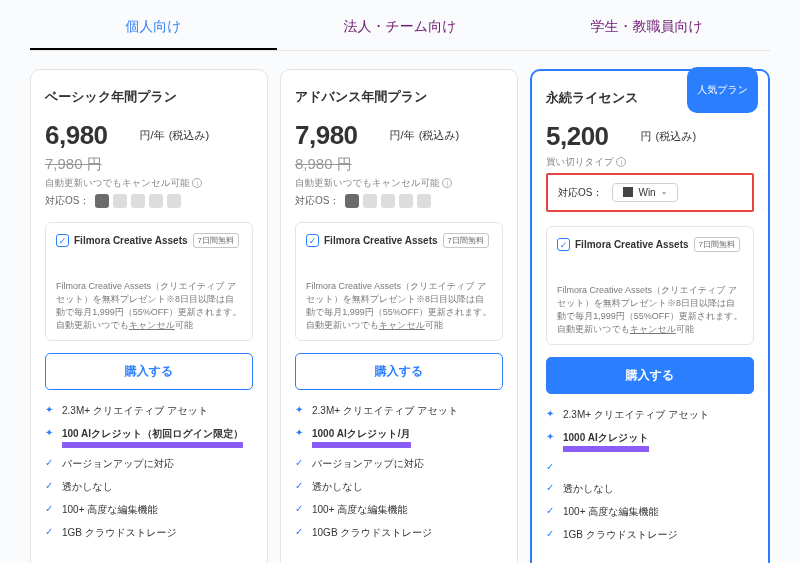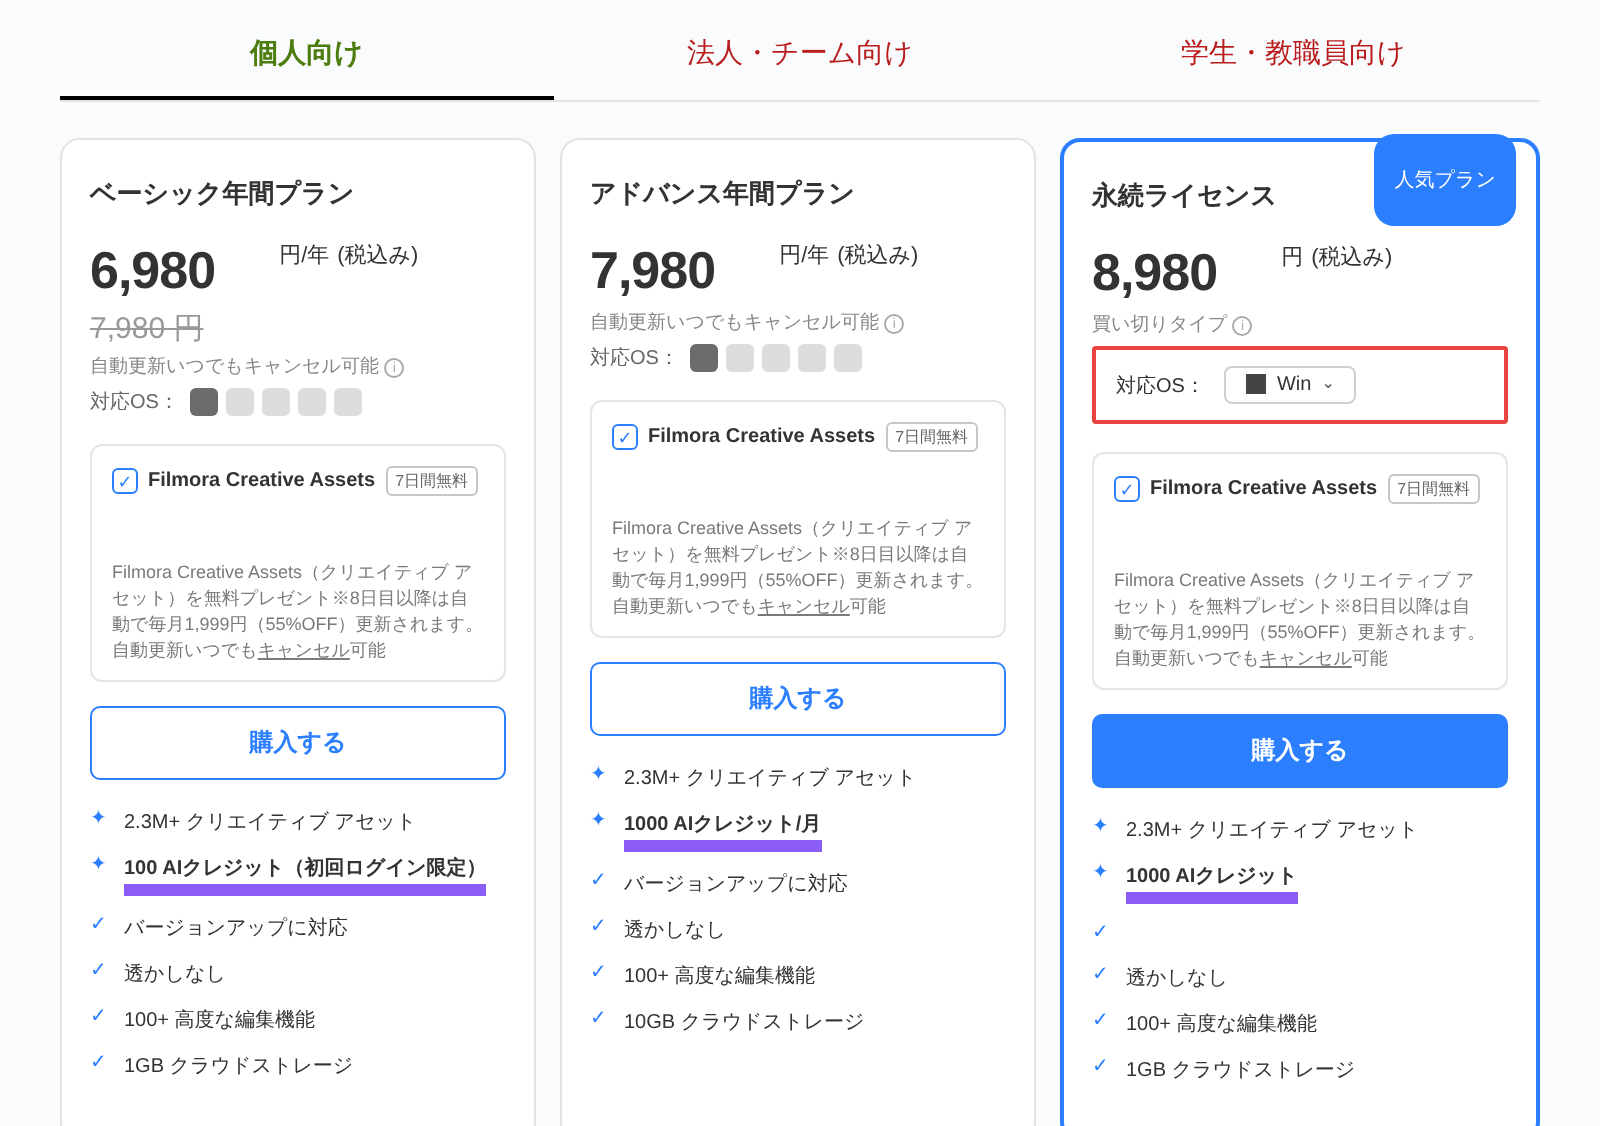--- a/index.html
+++ b/index.html
@@ -1,25 +1,25 @@
 <!DOCTYPE html>
 <html><head>
 <meta charset="utf-8">
 <style>
   * { box-sizing: border-box; margin: 0; padding: 0; }
   body { font-family: -apple-system, "Hiragino Sans", "Meiryo", sans-serif; background: #fafbfc; width: 800px; height: 563px; overflow: hidden; font-size: 12px; color: #333; }
   .tabs { display: flex; border-bottom: 1px solid #e5e5e5; margin: 10px 30px 18px; }
-  .tab { flex: 1; text-align: center; padding: 8px 0 12px; font-size: 14px; color: #b91c1c; cursor: pointer; }
-  .tab.active { color: #4d7c0f; border-bottom: 2px solid #000; font-weight: 700; }
+  .tab { flex: 1; text-align: center; padding: 8px 0 12px; font-size: 14px; color: #701a75; cursor: pointer; }
+  .tab.active { color: #3b82f6; border-bottom: 2px solid #000; font-weight: 400; }
   .cards { display: flex; gap: 12px; padding: 0 30px; }
   .card { flex: 1; border: 1px solid #e3e3e3; border-radius: 10px; padding: 18px 14px; background: #fff; position: relative; }
   .card.highlight { border: 2px solid #2b7fff; }
   .badge { position: absolute; top: -4px; right: 10px; background: #2b7fff; color: #fff; font-size: 10px; padding: 16px 10px; border-radius: 10px; }
   .plan-title { font-size: 13px; font-weight: 600; margin-bottom: 14px; }
-  .price-row { display: flex; align-items: flex-start; gap: 2px; margin-bottom: 4px; }
+  .price-row { display: flex; align-items: center; gap: 2px; margin-bottom: 4px; }
   .price-big { font-size: 26px; font-weight: 700; letter-spacing: -0.5px; }
   .price-sm { font-size: 11px; padding-left: 30px; }
   .price-tax { font-size: 11px; margin-left: 2px; }
   .strike { font-size: 15px; color: #999; text-decoration: line-through; margin-bottom: 3px; display:block;}
   .renew { font-size: 9.5px; color: #888; margin-bottom: 4px; }
   .info-icon { display: inline-block; width: 10px; height: 10px; border: 1px solid #aaa; border-radius: 50%; font-size: 7px; line-height: 10px; text-align: center; color: #aaa; vertical-align: 0; }
   .os-row { display: flex; align-items: center; gap: 6px; font-size: 10px; color: #666; margin-bottom: 14px; }
   .os-icons { display: flex; gap: 4px; }
   .os-ic { width: 14px; height: 14px; background: #ddd; border-radius: 3px; }
   .os-win { background: #6b6b6b; }
@@ -86,21 +86,21 @@
         <span class="mk check">✓</span>
         <span class="txt">100+ 高度な編集機能</span>
       </div><div class="feat">
         <span class="mk check">✓</span>
         <span class="txt">1GB クラウドストレージ</span>
       </div></div>
     <div class="card"><div class="plan-title">アドバンス年間プラン</div><div class="price-row">
         <span class="price-big">7,980</span>
         <span class="price-sm">円/年</span>
         <span class="price-tax">(税込み)</span>
-      </div><div class="renew">自動更新いつでもキャンセル可能 <span class="info-icon">i</span></div><div class="os-row">
+      </div><span class="strike">8,980 円</span><div class="renew">自動更新いつでもキャンセル可能 <span class="info-icon">i</span></div><div class="os-row">
         <span>対応OS：</span>
         <span class="os-icons">
           <span class="os-ic os-win"></span>
           <span class="os-ic"></span>
           <span class="os-ic"></span>
           <span class="os-ic"></span>
           <span class="os-ic"></span>
         </span>
       </div><div class="assets-box">
         <div class="assets-head">
@@ -122,21 +122,21 @@
         <span class="mk check">✓</span>
         <span class="txt">透かしなし</span>
       </div><div class="feat">
         <span class="mk check">✓</span>
         <span class="txt">100+ 高度な編集機能</span>
       </div><div class="feat">
         <span class="mk check">✓</span>
         <span class="txt">10GB クラウドストレージ</span>
       </div></div>
     <div class="card highlight"><div class="badge">人気プラン</div><div class="plan-title">永続ライセンス</div><div class="price-row">
-        <span class="price-big">8,980</span>
+        <span class="price-big">5,200</span>
         <span class="price-sm">円</span>
         <span class="price-tax">(税込み)</span>
       </div><div class="renew">買い切りタイプ <span class="info-icon">i</span></div><div class="os-select-box">
         <span>対応OS：</span>
         <span class="os-pill">
           <span class="win-ic"></span>
           <span>Win</span>
           <span class="chev">⌄</span>
         </span>
       </div><div class="assets-box">

